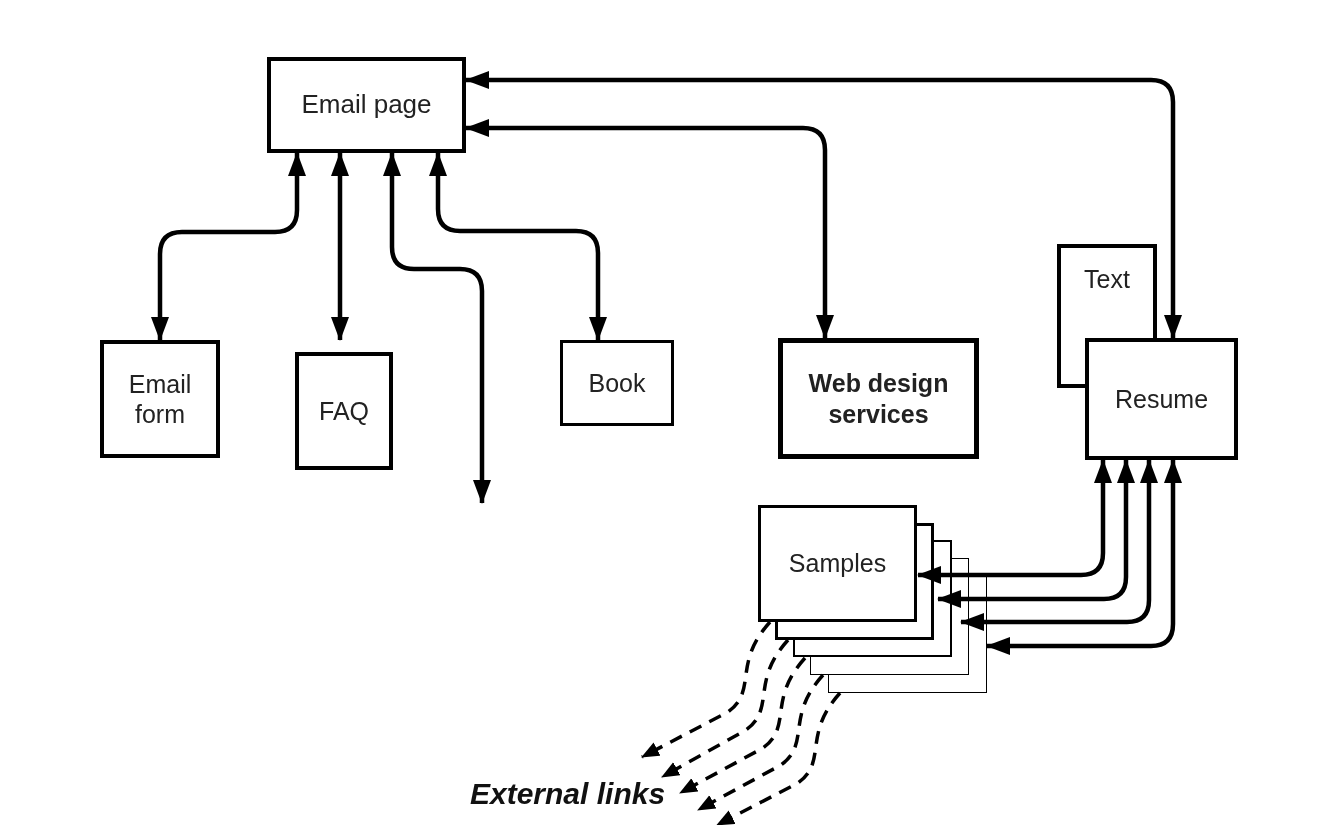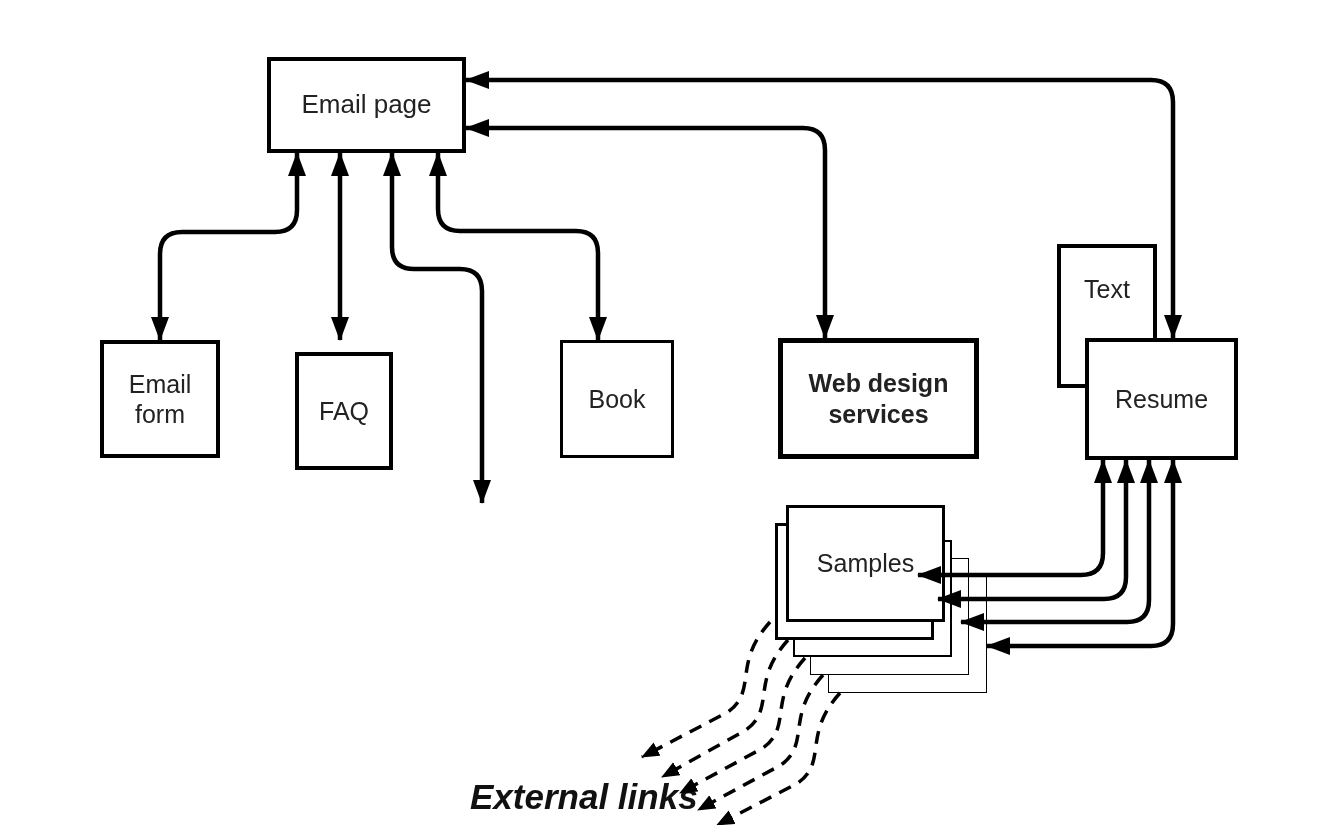--- a/index.html
+++ b/index.html
@@ -26,43 +26,43 @@
     justify-content:center;
     text-align:center;
     color:var(--text);
     font-size:25px;
     line-height:1.22;
     white-space:pre-line;
   }
   .node.home      {left:267px;top:57px; width:199px;height:96px; font-size:26px;}
   .node.email     {left:100px;top:340px;width:120px;height:118px;}
   .node.faq       {left:295px;top:340px;width:98px; height:118px;margin-top:12px;}
-  .node.book      {left:560px;top:340px;width:114px;height:118px;border-width:3px;}
+  .node.book      {left:560px;top:340px;width:114px;height:86px;border-width:3px;}
   .node.contact   {left:422px;top:503px;width:128px;height:120px;}
   .node.wds       {left:766px;top:338px;width:201px;height:121px;border-width:5px;font-weight:bold;margin-left:12px;}
-  .node.textdoc   {left:1057px;top:244px;width:100px;height:144px;align-items:flex-start;padding-top:26px;}
+  .node.textdoc   {left:1057px;top:244px;width:100px;height:144px;align-items:flex-start;padding-top:16px;}
   .node.resume    {left:1085px;top:338px;width:153px;height:122px;}
   .stackbox{
     position:absolute;
     box-sizing:border-box;
     width:159px;height:117px;
     background:var(--box-fill);
     border:1px solid var(--line);
     display:flex;align-items:center;justify-content:center;
     color:var(--text);font-size:25px;
   }
   .s5{left:828px;top:576px;border-width:1px;}
   .s4{left:810px;top:558px;border-width:1.5px;}
   .s3{left:793px;top:540px;border-width:2.5px;}
   .s2{left:775px;top:523px;border-width:3px;}
-  .s1{left:758px;top:505px;border-width:3.5px;margin-left:28px;}
+  .s1{left:758px;top:505px;border-width:3.5px;}
   #caption{
     position:absolute;
     left:470px;top:777px;
-    font-size:35px;
+    font-size:30px;
     font-style:italic;
     font-weight:bold;
     color:#111111;
     text-align:center;
   }
   #connector-layer{
     position:absolute;left:0;top:0;
     width:1337px;height:825px;
     pointer-events:none;
   }

